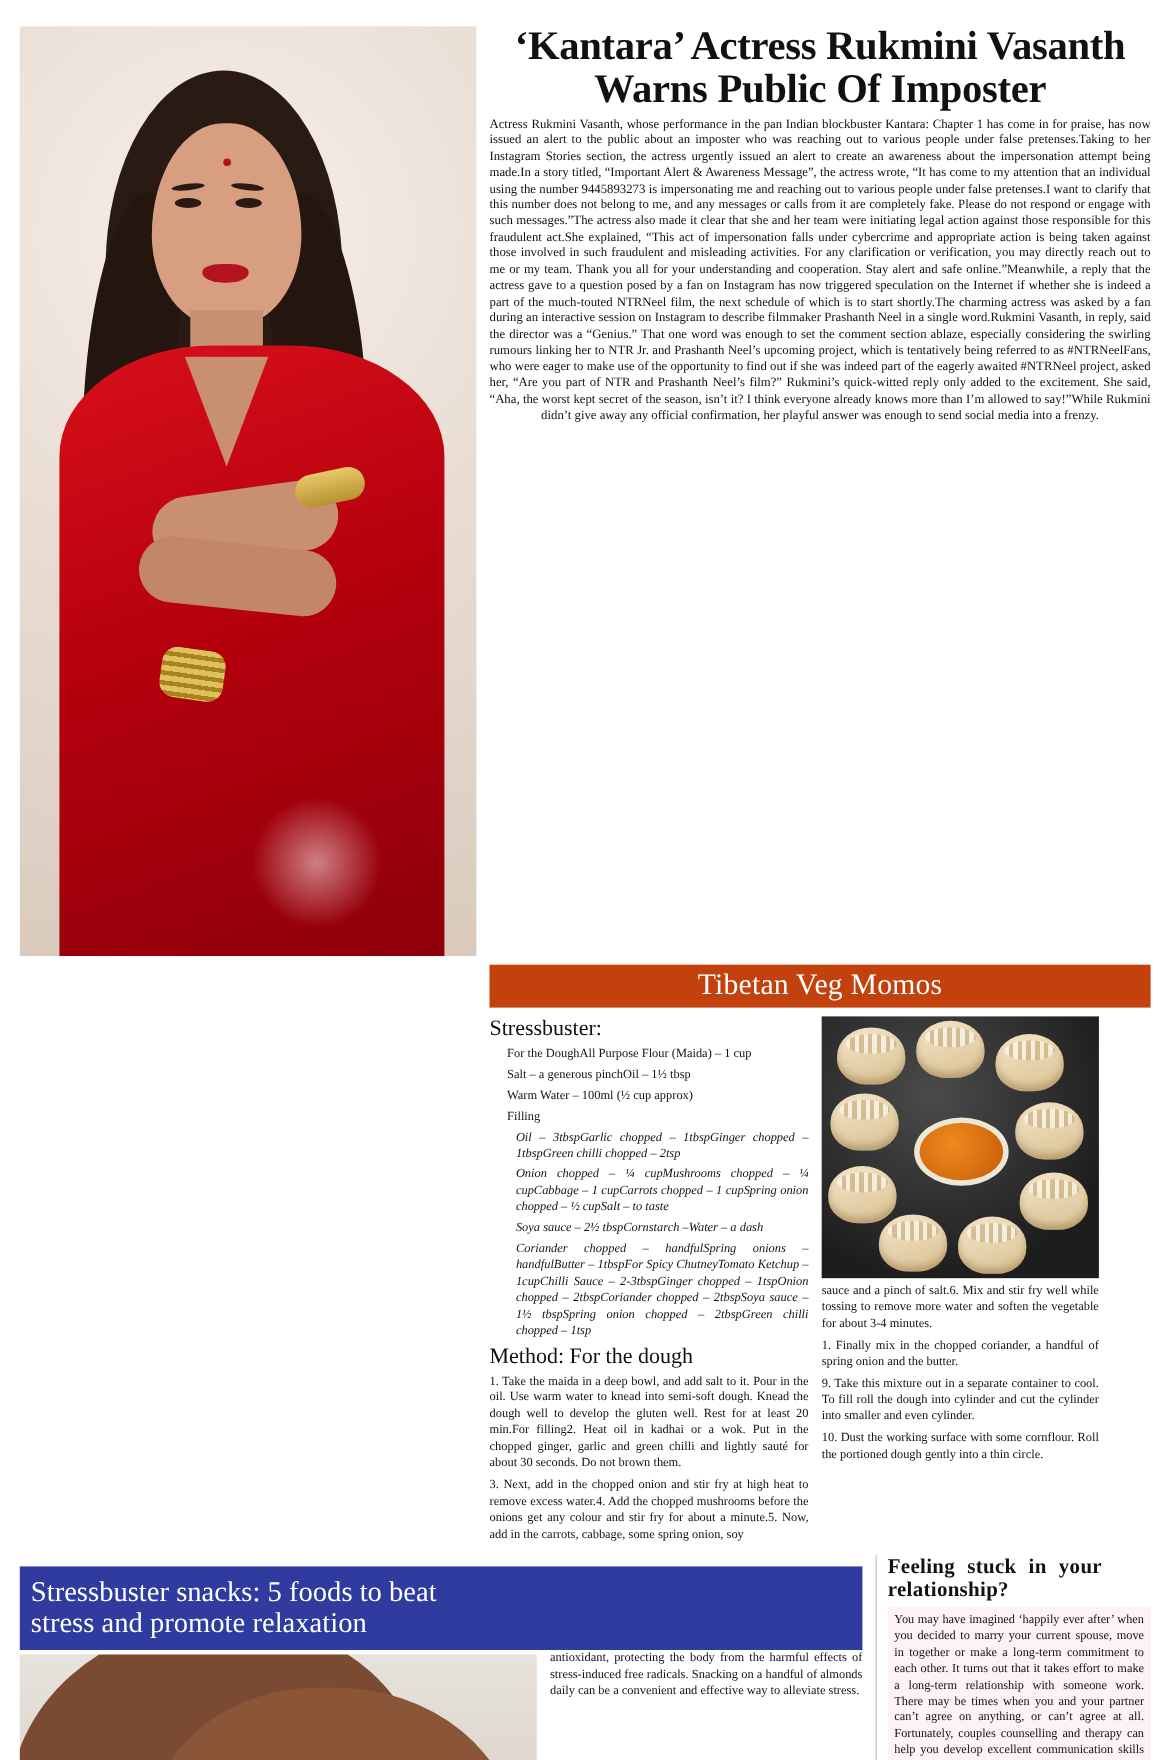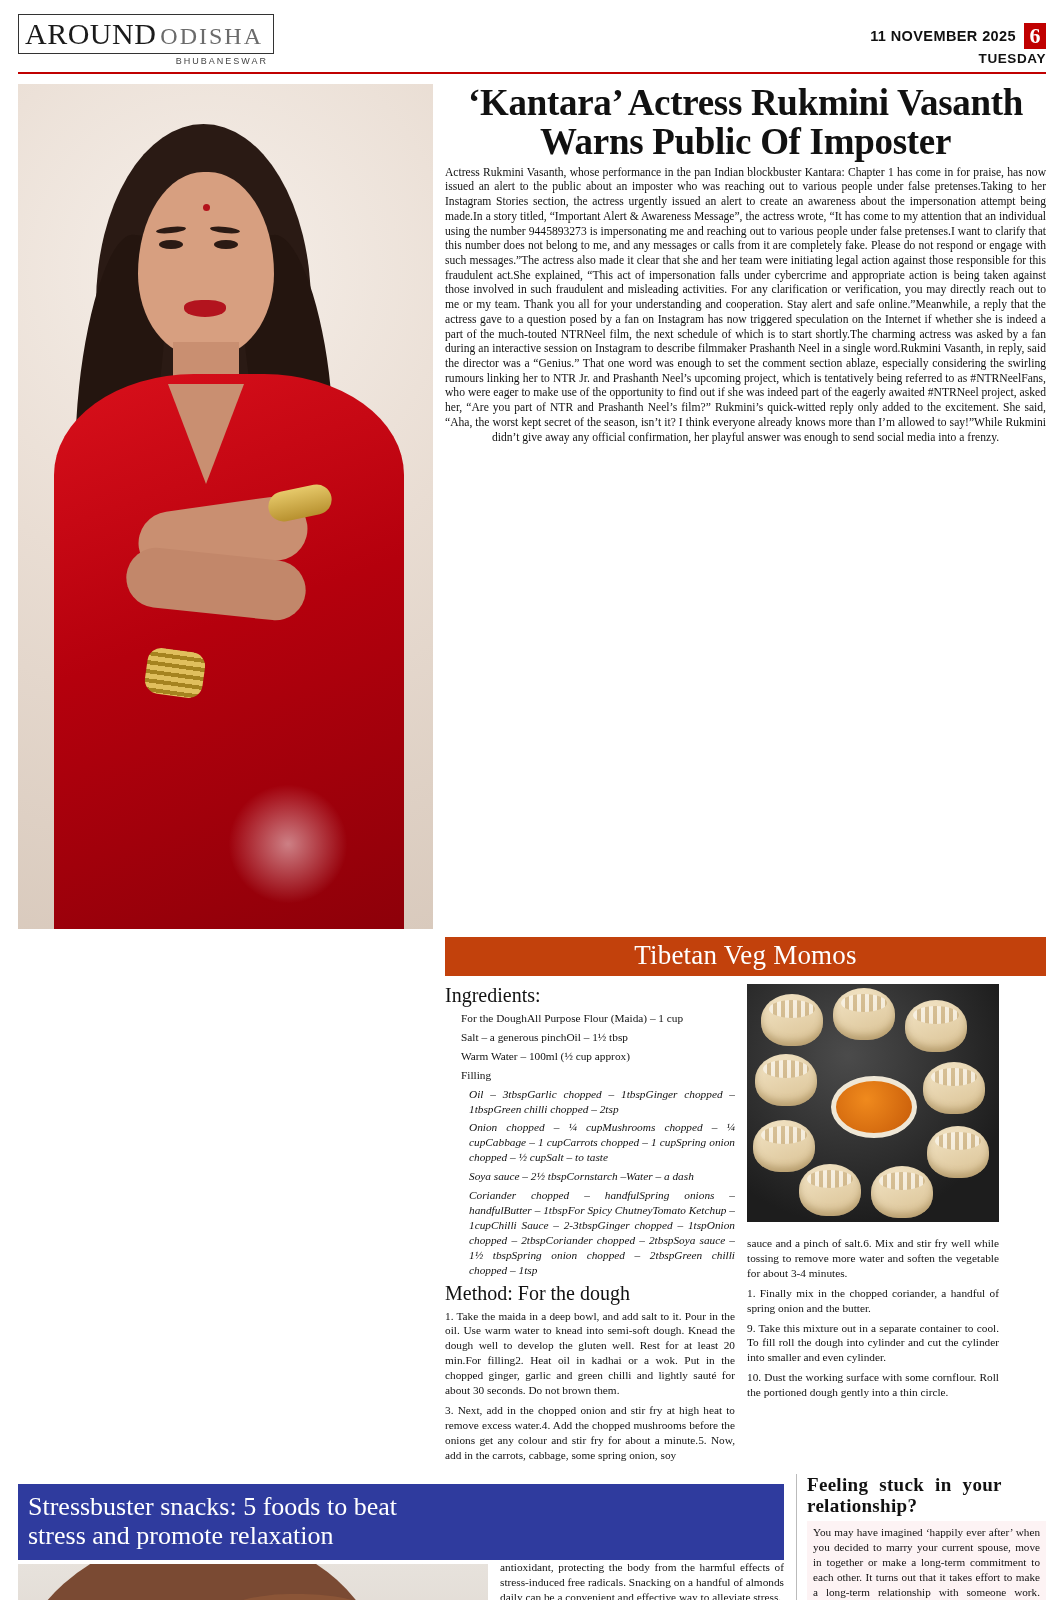--- a/index.html
+++ b/index.html
@@ -206,36 +206,20 @@
     letter-spacing:.3px; word-spacing:6px;
   }
   .rel-col { background:#fdf3f4; padding:4px 6px 6px 6px; }
   .rel-col p { margin:0 0 5px 0; font-size:11.2px; line-height:1.33; text-align:justify; }
 </style>
 </head>
 <body>
 
 <div class="page">
 
-  <div class="masthead">
-    <div class="brand">
-      <div class="brand-box">
-        <span class="brand-around">AROUND</span>
-        <span class="brand-odisha">ODISHA</span>
-      </div>
-      <div class="brand-sub">BHUBANESWAR</div>
-    </div>
-    <div class="dateblock">
-      <div class="dateline">
-        <span class="date-text">11 NOVEMBER 2025</span>
-        <span class="pagenum">6</span>
-      </div>
-      <div class="weekday">TUESDAY</div>
-    </div>
-  </div>
 
   <div class="top-wrap">
     <div class="photo-col">
       <div class="celeb-photo">
         <div class="bg-glow"></div>
         <div class="hair"></div>
           <div class="hair2"></div>
           <div class="hair3"></div>
         <div class="face"></div>
         <div class="bindi"></div>
@@ -262,21 +246,21 @@
       <div class="lead-body">Actress Rukmini Vasanth, whose performance in the pan Indian blockbuster Kantara: Chapter 1 has come in for praise, has now issued an alert to the public about an imposter who was reaching out to various people under false pretenses.Taking to her Instagram Stories section, the actress urgently issued an alert to create an awareness about the impersonation attempt being made.In a story titled, “Important Alert &amp; Awareness Message”, the actress wrote, “It has come to my attention that an individual using the number 9445893273 is impersonating me and reaching out to various people under false pretenses.I want to clarify that this number does not belong to me, and any messages or calls from it are completely fake. Please do not respond or engage with such messages.”The actress also made it clear that she and her team were initiating legal action against those responsible for this fraudulent act.She explained, “This act of impersonation falls under cybercrime and appropriate action is being taken against those involved in such fraudulent and misleading activities. For any clarification or verification, you may directly reach out to me or my team. Thank you all for your understanding and cooperation. Stay alert and safe online.”Meanwhile, a reply that the actress gave to a question posed by a fan on Instagram has now triggered speculation on the Internet if whether she is indeed a part of the much-touted NTRNeel film, the next schedule of which is to start shortly.The charming actress was asked by a fan during an interactive session on Instagram to describe filmmaker Prashanth Neel in a single word.Rukmini Vasanth, in reply, said the director was a “Genius.” That one word was enough to set the comment section ablaze, especially considering the swirling rumours linking her to NTR Jr. and Prashanth Neel’s upcoming project, which is tentatively being referred to as #NTRNeelFans, who were eager to make use of the opportunity to find out if she was indeed part of the eagerly awaited #NTRNeel project, asked her, “Are you part of NTR and Prashanth Neel’s film?” Rukmini’s quick-witted reply only added to the excitement. She said, “Aha, the worst kept secret of the season, isn’t it? I think everyone already knows more than I’m allowed to say!”While Rukmini didn’t give away any official confirmation, her playful answer was enough to send social media into a frenzy.</div>
     </div>
   </div>
 
   <div style="display:flex; gap:12px; align-items:flex-start;">
     <div style="width:415px;"></div>
     <div style="flex:1;">
       <div class="momos-band">Tibetan Veg Momos</div>
       <div class="momos-wrap">
         <div class="momos-left">
-          <h2 class="sec-title">Ingredients:</h2>
+          <h2 class="sec-title">Stressbuster:</h2>
           <div class="ing-list">
             <p>For the DoughAll Purpose Flour (Maida) – 1 cup</p>
             <p>Salt – a generous pinchOil – 1½ tbsp</p>
             <p>Warm Water – 100ml (½ cup approx)</p>
             <p>Filling</p>
             <p class="ing-indent">Oil – 3tbspGarlic chopped – 1tbspGinger chopped – 1tbspGreen chilli chopped – 2tsp</p>
             <p class="ing-indent">Onion chopped – ¼ cupMushrooms chopped – ¼ cupCabbage – 1 cupCarrots chopped – 1 cupSpring onion chopped – ½ cupSalt – to taste</p>
             <p class="ing-indent">Soya sauce – 2½ tbspCornstarch –Water – a dash</p>
             <p class="ing-indent">Coriander chopped – handfulSpring onions – handfulButter – 1tbspFor Spicy ChutneyTomato Ketchup – 1cupChilli Sauce – 2-3tbspGinger chopped – 1tspOnion chopped – 2tbspCoriander chopped – 2tbspSoya sauce – 1½ tbspSpring onion chopped – 2tbspGreen chilli chopped – 1tsp</p>
           </div>
@@ -292,21 +276,21 @@
             <div class="momo" style="left:86px; top:4px;"></div>
             <div class="momo" style="left:158px; top:16px;"></div>
             <div class="momo" style="left:8px; top:70px;"></div>
             <div class="momo" style="left:176px; top:78px;"></div>
             <div class="momo" style="left:6px; top:136px;"></div>
             <div class="momo" style="left:180px; top:142px;"></div>
             <div class="momo" style="left:52px; top:180px;"></div>
             <div class="momo" style="left:124px; top:182px;"></div>
             <div class="sauce"></div>
           </div>
-          <div class="momo-right-col" style="margin-top:14px;">
+          <div class="momo-right-col" style="margin-top:4px;">
             <p>sauce and a pinch of salt.6. Mix and stir fry well while tossing to remove more water and soften the vegetable for about 3-4 minutes.</p>
             <p>1. Finally mix in the chopped coriander, a handful of spring onion and the butter.</p>
             <p>9. Take this mixture out in a separate container to cool. To fill roll the dough into cylinder and cut the cylinder into smaller and even cylinder.</p>
             <p>10. Dust the working surface with some cornflour. Roll the portioned dough gently into a thin circle.</p>
           </div>
         </div>
       </div>
     </div>
   </div>
 

